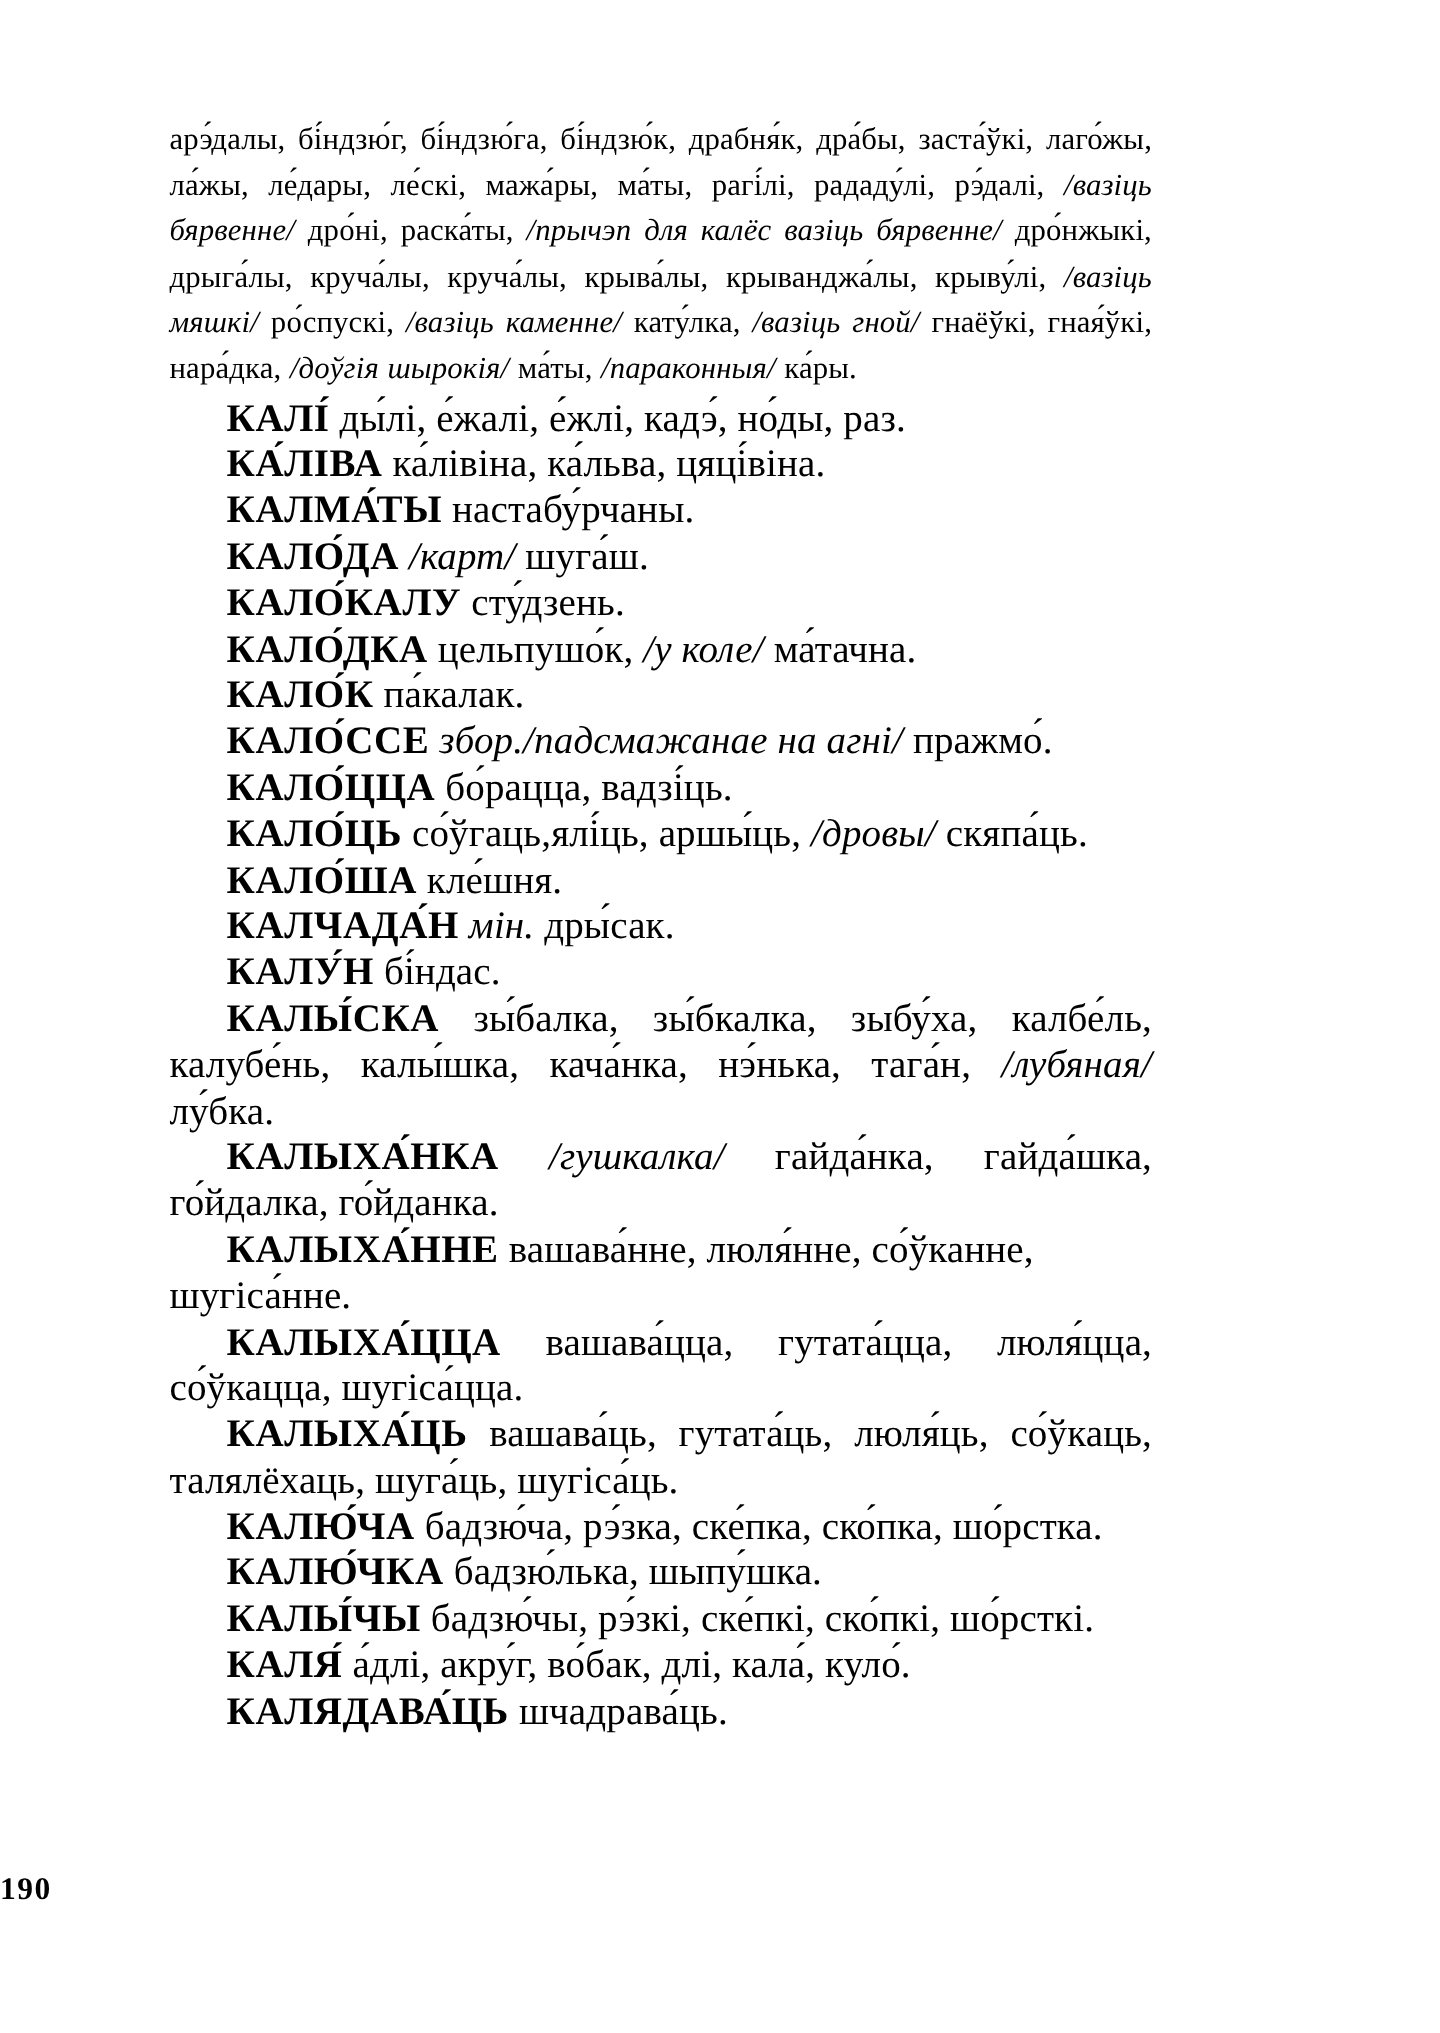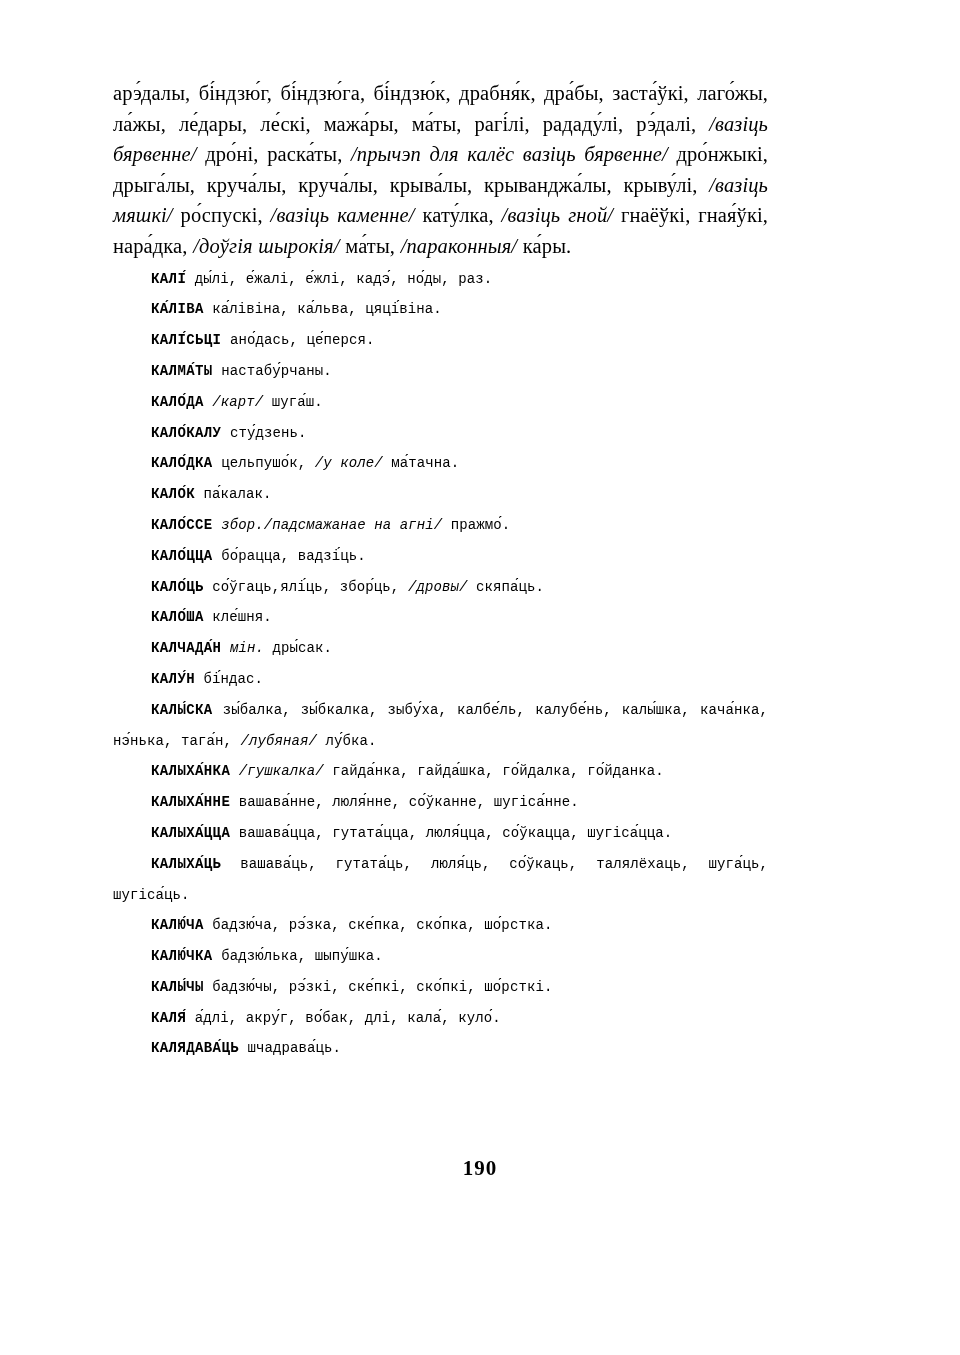--- a/index.html
+++ b/index.html
@@ -39,29 +39,28 @@
     word-spacing: 0.5px;
   }
 
   
   .entries {
     margin: 0;
     padding: 0;
     list-style: none;
   }
   .entry {
-    font-size: 14px;
+    font-size: 26px;
     line-height: 30.8px;
     text-indent: 38px;
     text-align: justify;
     text-justify: inter-word;
     margin: 0;
     padding: 0;
     letter-spacing: 0.1px;
-    font-family: Liberation Mono, monospace;
   }
   
   .entry.single {
     text-align: left;
   }
 
   .hw {
     font-weight: 700;
     letter-spacing: 0.4px;
   }
@@ -69,47 +68,46 @@
     font-style: italic;
   }
   .syn {
     font-weight: normal;
   }
 
   
   .folio {
     position: absolute;
     left: 0;
-    top: 1156px;
+    top: 1247px;
     width: 960px;
-    text-align: center;
+    text-align: left;
     font-size: 21px;
     font-weight: 700;
     letter-spacing: 1px;
   }
 </style>
 </head>
 <body>
 
 <div class="page">
 
   <p class="intro"><span class="syn">арэ́далы, бі́ндзю́г, бі́ндзю́га, бі́ндзю́к, драбня́к, дра́бы, заста́ўкі, лаго́жы, ла́жы, ле́дары, ле́скі, мажа́ры, ма́ты, рагі́лі, рададу́лі, рэ́далі, </span> <span class="gloss">/вазіць бярвенне/</span> <span class="syn"> дро́ні, раска́ты,</span> <span class="gloss">/прычэп для калёс вазіць бярвенне/</span> <span class="syn"> дро́нжыкі, дрыга́лы, круча́лы, круча́лы, крыва́лы, крыванджа́лы, крыву́лі,</span> <span class="gloss">/вазіць мяшкі/</span> <span class="syn"> ро́спускі, </span> <span class="gloss">/вазіць каменне/</span> <span class="syn"> кату́лка, </span> <span class="gloss">/вазіць гной/</span> <span class="syn"> гнаёўкі, гная́ўкі, нара́дка, </span> <span class="gloss">/доўгія шырокія/</span> <span class="syn"> ма́ты,</span> <span class="gloss">/параконныя/</span> <span class="syn"> ка́ры.</span></p>
 
   <div class="entries">
       <p class="entry single"><span class="hw">КАЛІ́</span> <span class="syn">ды́лі, е́жалі, е́жлі, кадэ́, но́ды, раз.</span></p>
       <p class="entry single"><span class="hw">КА́ЛІВА</span> <span class="syn">ка́лівіна, ка́льва, цяці́віна.</span></p>
-      <p class="entry single"><span class="hw">КАЛІ́СЬЦІ</span> <span class="syn">ано́дась, це́перся.</span></p>
       <p class="entry single"><span class="hw">КАЛМА́ТЫ</span> <span class="syn">настабу́рчаны.</span></p>
       <p class="entry single"><span class="hw">КАЛО́ДА</span> <span class="gloss">/карт/</span> <span class="syn">шуга́ш.</span></p>
       <p class="entry single"><span class="hw">КАЛО́КАЛУ</span> <span class="syn">сту́дзень.</span></p>
       <p class="entry single"><span class="hw">КАЛО́ДКА</span> <span class="syn">цельпушо́к,</span> <span class="gloss">/у коле/</span> <span class="syn">ма́тачна.</span></p>
       <p class="entry single"><span class="hw">КАЛО́К</span> <span class="syn">па́калак.</span></p>
       <p class="entry single"><span class="hw">КАЛО́ССЕ</span> <span class="gloss">збор./падсмажанае на агні/</span> <span class="syn">пражмо́.</span></p>
       <p class="entry single"><span class="hw">КАЛО́ЦЦА</span> <span class="syn">бо́рацца, вадзі́ць.</span></p>
-      <p class="entry single"><span class="hw">КАЛО́ЦЬ</span> <span class="syn">со́ўгаць,ялі́ць, збор́ць,</span> <span class="gloss">/дровы/</span> <span class="syn">скяпа́ць.</span></p>
+      <p class="entry single"><span class="hw">КАЛО́ЦЬ</span> <span class="syn">со́ўгаць,ялі́ць, аршы́ць,</span> <span class="gloss">/дровы/</span> <span class="syn">скяпа́ць.</span></p>
       <p class="entry single"><span class="hw">КАЛО́ША</span> <span class="syn">кле́шня.</span></p>
       <p class="entry single"><span class="hw">КАЛЧАДА́Н</span> <span class="gloss">мін.</span> <span class="syn">дры́сак.</span></p>
       <p class="entry single"><span class="hw">КАЛУ́Н</span> <span class="syn">бі́ндас.</span></p>
       <p class="entry"><span class="hw">КАЛЫ́СКА</span> <span class="syn">зы́балка, зы́бкалка, зыбу́ха, калбе́ль, калубе́нь, калы́шка, кача́нка, нэ́нька, тага́н,</span> <span class="gloss">/лубяная/</span> <span class="syn">лу́бка.</span></p>
       <p class="entry"><span class="hw">КАЛЫХА́НКА</span> <span class="gloss">/гушкалка/</span> <span class="syn">гайда́нка, гайда́шка, го́йдалка, го́йданка.</span></p>
       <p class="entry single"><span class="hw">КАЛЫХА́ННЕ</span> <span class="syn">вашава́нне, люля́нне, со́ўканне, шугіса́нне.</span></p>
       <p class="entry"><span class="hw">КАЛЫХА́ЦЦА</span> <span class="syn">вашава́цца, гутата́цца, люля́цца, со́ўкацца, шугіса́цца.</span></p>
       <p class="entry"><span class="hw">КАЛЫХА́ЦЬ</span> <span class="syn">вашава́ць, гутата́ць, люля́ць, со́ўкаць, талялёхаць, шуга́ць, шугіса́ць.</span></p>
       <p class="entry single"><span class="hw">КАЛЮ́ЧА</span> <span class="syn">бадзю́ча, рэ́зка, ске́пка, ско́пка, шо́рстка.</span></p>
       <p class="entry single"><span class="hw">КАЛЮ́ЧКА</span> <span class="syn">бадзю́лька, шыпу́шка.</span></p>

